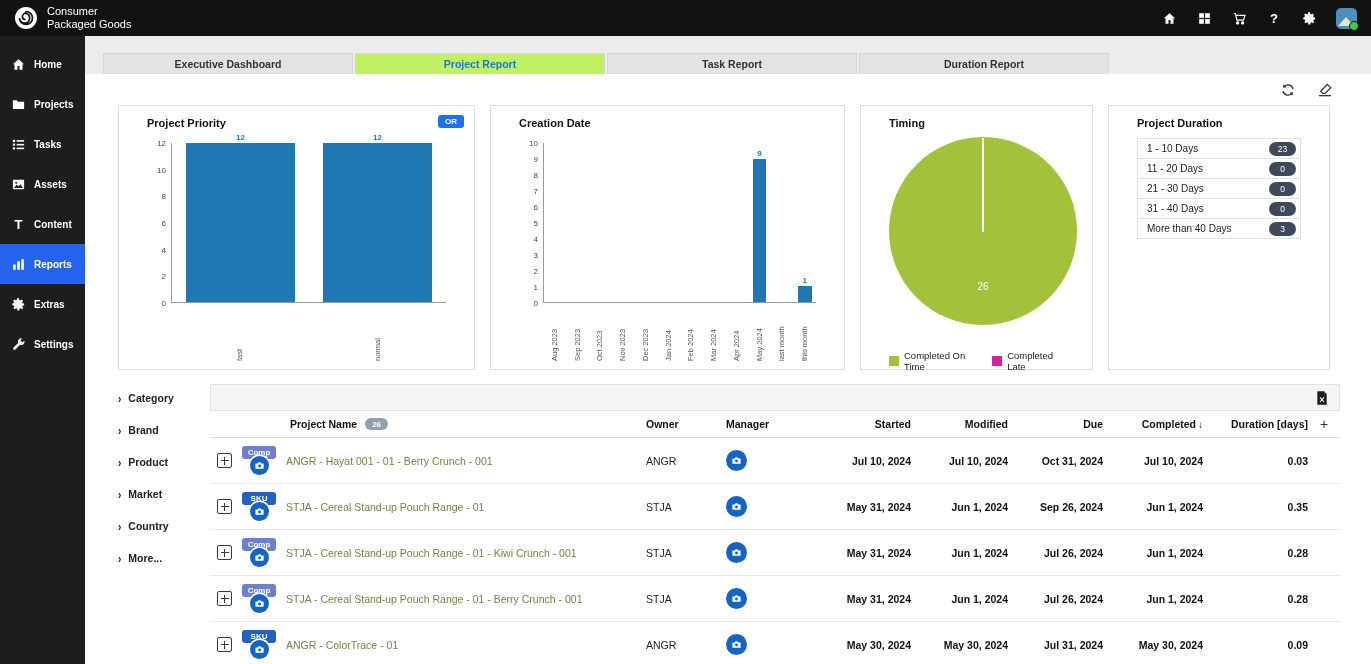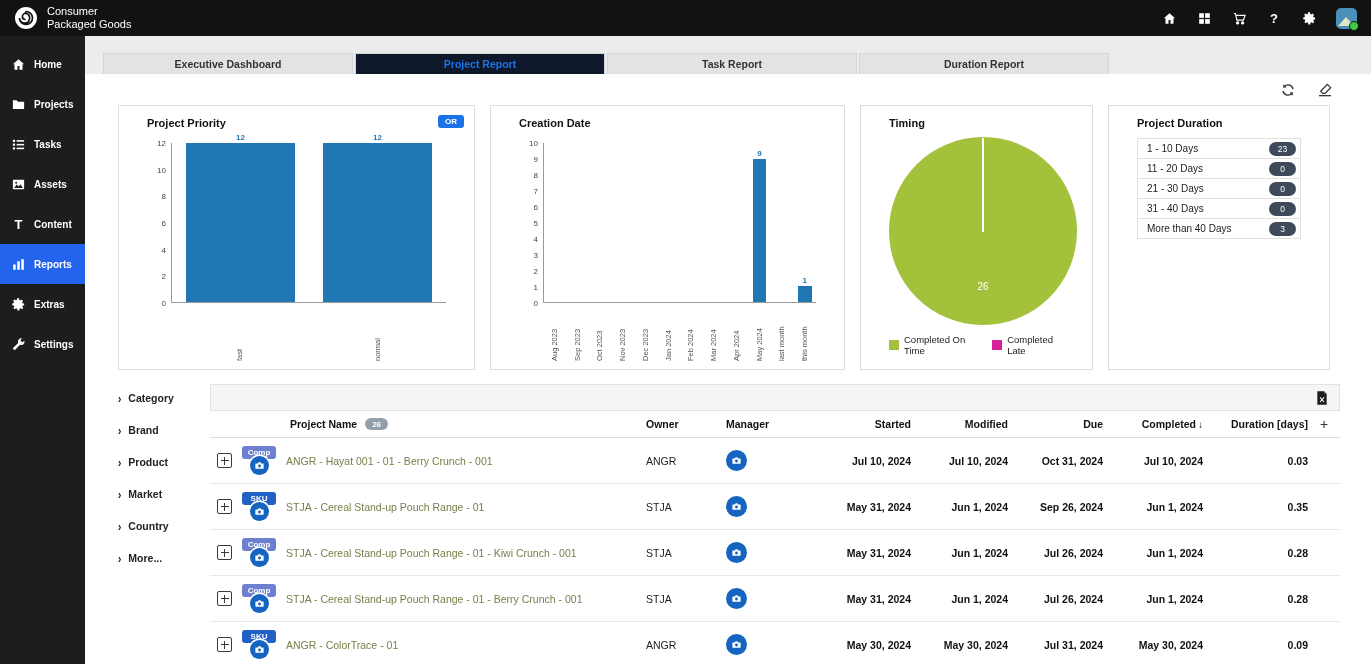--- a/index.html
+++ b/index.html
@@ -23,21 +23,21 @@
   .side-item { display:flex; align-items:center; gap:8px; height:40px; padding-left:11px; color:#fff; font-size:10px; font-weight:700; cursor:pointer; }
   .side-item.active { background:#2463eb; }
   .side-icon { width:15px; height:15px; flex:none; display:flex; align-items:center; justify-content:center; }
   .side-icon svg { width:15px; height:15px; }
   .glyph-icon { color:#fff; font-size:13px; font-weight:700; }
 
   
   .main { position:absolute; left:85px; top:36px; right:0; bottom:0; background:#ececec; display:flex; flex-direction:column; overflow:hidden; }
   .tabbar { display:flex; gap:2px; padding:17px 0 0 18px; flex:none;align-items:center; }
   .tab { width:250px; height:21px; display:flex; align-items:center; justify-content:center; font-size:10.5px; font-weight:700; color:#333; background:#e3e3e3; border:1px solid #d6d6d6; border-bottom:none; cursor:pointer; }
-  .tab.active { background:#0f172a; color:#1a73e8; }
+  .tab.active { background:#bef264; color:#1a73e8; }
 
   .panel { flex:1; background:#fff; position:relative; padding-top:31px; min-height:0; display:flex; flex-direction:column; }
   .panel-actions { position:absolute; top:7px; right:38px; display:flex; gap:20px; }
   .panel-action { width:17px; height:17px; cursor:pointer; display:flex; align-items:center; justify-content:center; }
   .panel-action svg { width:16px; height:16px; }
 
   
   .cards { display:flex; gap:15px; padding:0 31px 0 33px; height:265px; flex:none; }
   .card { border:1px solid #ddd; background:#fff; position:relative; padding:11px 28px; }
   .card.priority { width:357px; }
@@ -59,21 +59,21 @@
   .creation .bar { width:60%; }
   .bar-label { font-size:8px; font-weight:700; color:#1f77b4; margin-bottom:1px; }
   .xlabels { display:flex; height:58px; }
   .xlabel-slot { flex:1; display:flex; justify-content:center; }
   .xlabel { writing-mode:vertical-rl; transform:rotate(180deg); font-size:7.5px; color:#555; margin-top:4px; white-space:nowrap; }
 
   
   .pie { width:188px; height:188px; border-radius:50%; margin:8px auto 0; position:relative; }
   .pie-line { position:absolute; left:50%; top:1px; width:2px; height:50%; background:#fff; transform:translateX(-50%); }
   .pie-value { position:absolute; left:50%; top:79%; transform:translate(-50%,-50%); color:#fff; font-size:10px; }
-  .legend { display:flex; justify-content:flex-end; gap:16px; margin-top:9px; font-size:9.5px; color:#222; align-items:center; }
+  .legend { display:flex; justify-content:flex-end; gap:16px; margin-top:25px; font-size:9.5px; color:#222; align-items:center; }
   .legend-item { display:flex; align-items:center; gap:5px; }
   .legend-swatch { width:10px; height:10px; flex:none; }
 
   
   .dur-list { margin-top:10px; }
   .dur-row { display:flex; justify-content:space-between; align-items:center; border:1px solid #e0e0e0; margin-top:-1px; padding:3px 4px 3px 9px; font-size:10px; color:#222; height:21px; }
   .dur-badge { background:#3e4a5a; color:#fff; border-radius:9px; min-width:27px; text-align:center; font-size:8.5px; padding:2px 7px; }
 
   
   .bottom { display:flex; margin-top:14px; padding:0 0 0 33px; flex:1; min-height:0; }

